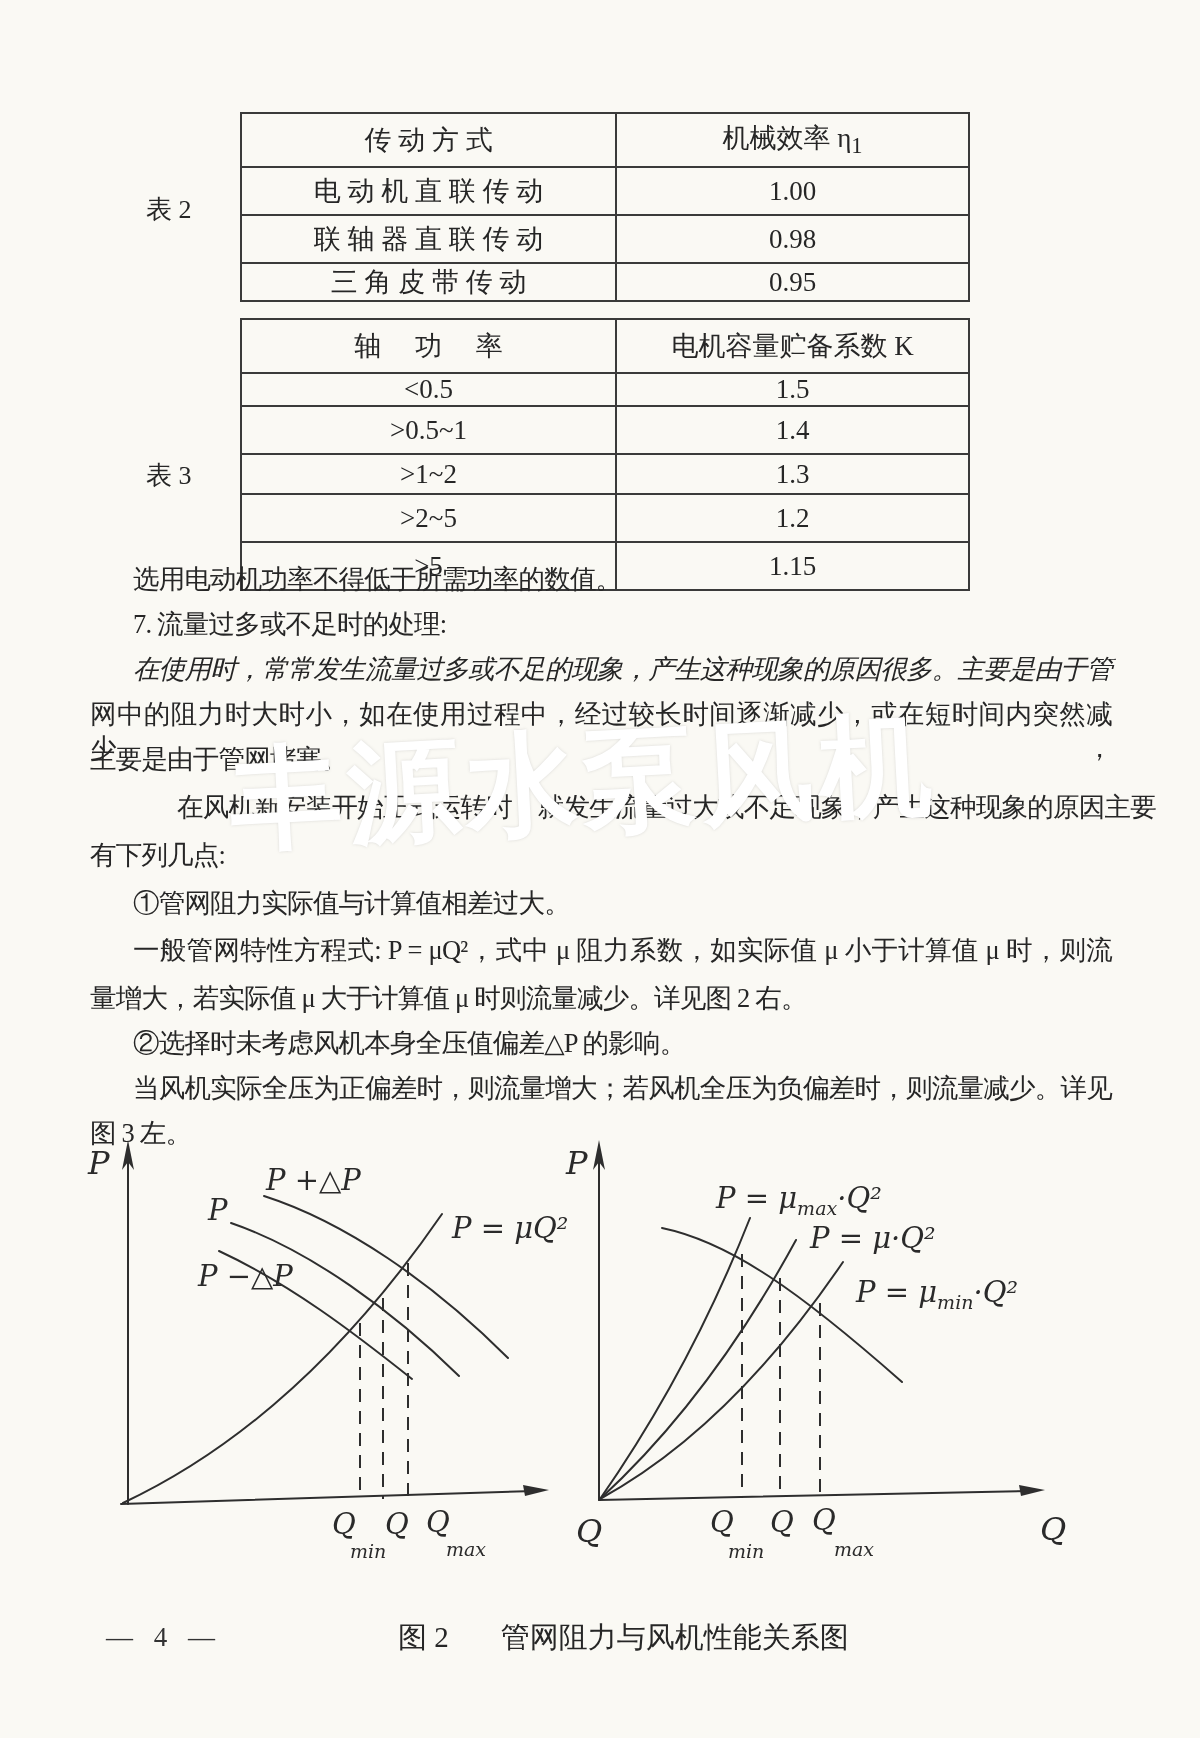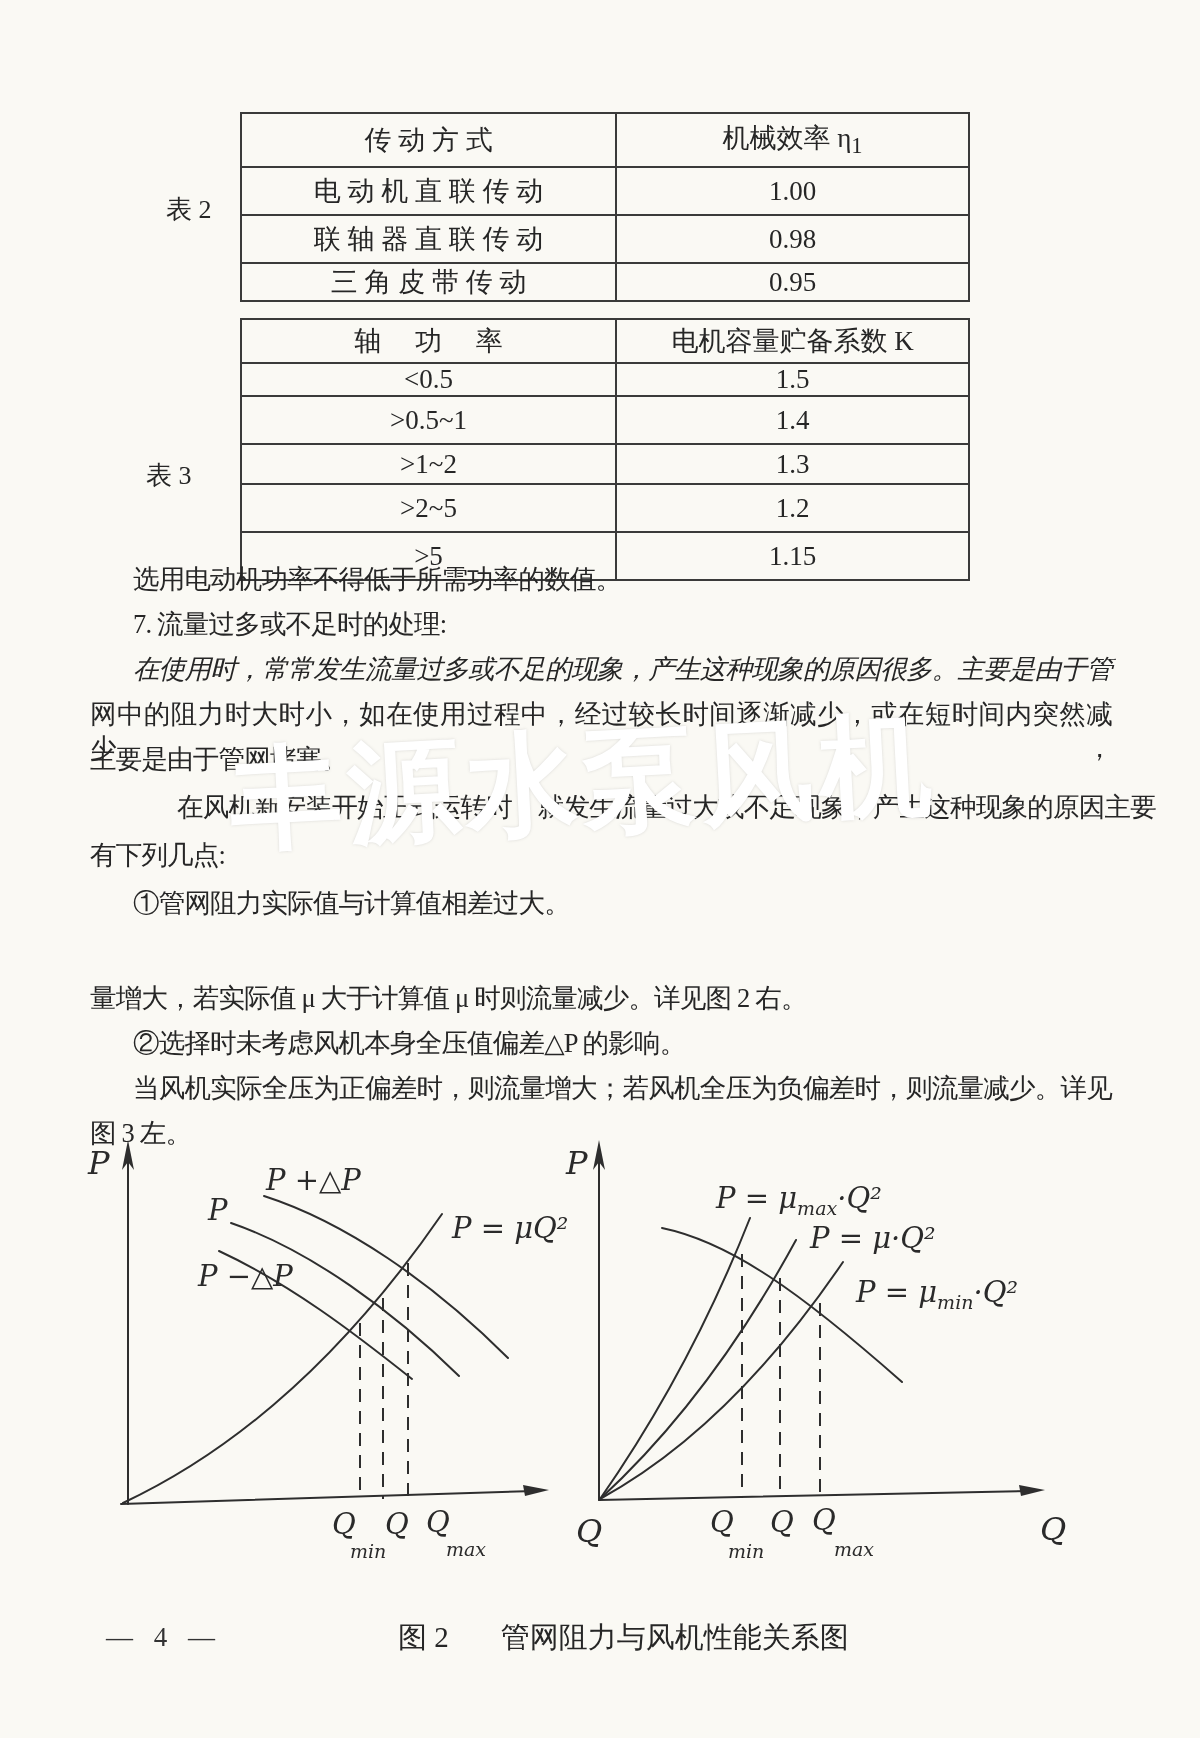--- a/index.html
+++ b/index.html
@@ -44,21 +44,21 @@
     font-size:112px;line-height:120px;letter-spacing:6px;color:#ffffff;
     transform:rotate(-3deg);transform-origin:left center;white-space:nowrap;
     text-shadow:0 0 3px rgba(130,130,130,0.28);
   }
 </style>
 </head>
 <body>
 
 <div class="page">
 
-  <div class="tbl-label" style="left:146px;top:192px;margin-left:20px;">表 2</div>
+  <div class="tbl-label" style="left:146px;top:192px;">表 2</div>
 
   <table class="doc-table" style="left:240px;top:112px;width:728px;">
     <colgroup>
         <col style="width:375px;">
         <col style="width:353px;">
       </colgroup>
     <tbody>
         <tr style="height:54px;">
       <th>传  动  方  式</th>
       <th><span>机械效率 η</span><sub>1</sub></th>
@@ -79,21 +79,21 @@
     </table>
 
   <div class="tbl-label" style="left:146px;top:458px;">表 3</div>
 
   <table class="doc-table" style="left:240px;top:318px;width:728px;">
     <colgroup>
         <col style="width:375px;">
         <col style="width:353px;">
       </colgroup>
     <tbody>
-        <tr style="height:44px;font-family:Liberation Serif, serif;">
+        <tr style="height:54px;font-family:Liberation Serif, serif;">
       <th>轴　 功　 率</th>
       <th>电机容量贮备系数 K</th>
     </tr>
     <tr style="height:32px;">
       <td>&lt;0.5</td>
       <td>1.5</td>
     </tr>
     <tr style="height:48px;">
       <td>&gt;0.5~1</td>
       <td>1.4</td>
@@ -114,20 +114,21 @@
     </table>
 
   <div class="line" style="left:133px;top:562px;">选用电动机功率不得低于所需功率的数值。</div>
   <div class="line" style="left:133px;top:607px;text-align:center;">7. 流量过多或不足时的处理:</div>
   <div class="line full" style="left:133px;top:652px;width:979px;font-style:italic;">在使用时，常常发生流量过多或不足的现象，产生这种现象的原因很多。主要是由于管</div>
   <div class="line full" style="left:90px;top:697px;width:1022px;">网中的阻力时大时小，如在使用过程中，经过较长时间逐渐减少，或在短时间内突然减少，</div>
   <div class="line" style="left:90px;top:742px;">主要是由于管网堵塞。</div>
   <div class="line full" style="left:133px;top:790px;width:979px;margin-left:44px;">在风机新安装开始正式运转时，就发生流量过大或不足现象，产生这种现象的原因主要</div>
   <div class="line" style="left:90px;top:838px;">有下列几点:</div>
   <div class="line" style="left:133px;top:886px;">①管网阻力实际值与计算值相差过大。</div>
+  <div class="line full" style="left:133px;top:933px;width:979px;">一般管网特性方程式: P = μQ²，式中 μ 阻力系数，如实际值 μ 小于计算值 μ 时，则流</div>
   <div class="line" style="left:90px;top:981px;">量增大，若实际值 μ 大于计算值 μ 时则流量减少。详见图 2 右。</div>
   <div class="line" style="left:133px;top:1026px;">②选择时未考虑风机本身全压值偏差△P 的影响。</div>
   <div class="line full" style="left:133px;top:1071px;width:979px;">当风机实际全压为正偏差时，则流量增大；若风机全压为负偏差时，则流量减少。详见</div>
   <div class="line" style="left:90px;top:1116px;">图 3 左。</div>
 
   <div class="watermark">丰源水泵风机</div>
 
   <svg class="fig-svg" width="1200" height="470" viewBox="0 0 1200 470">
 
     <g>

